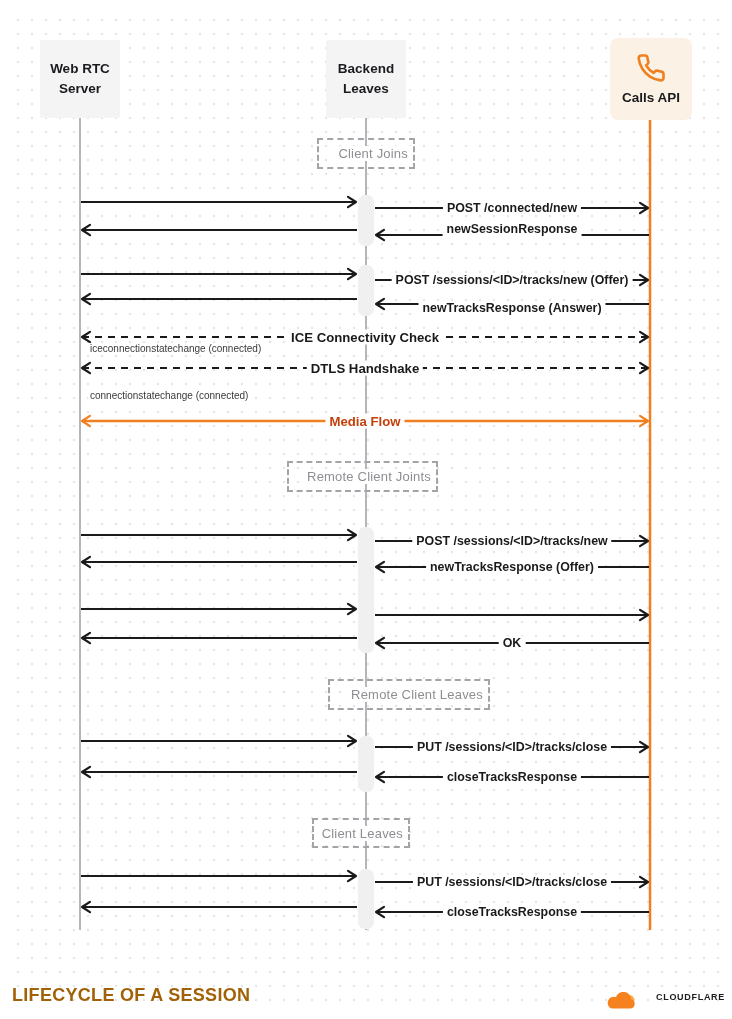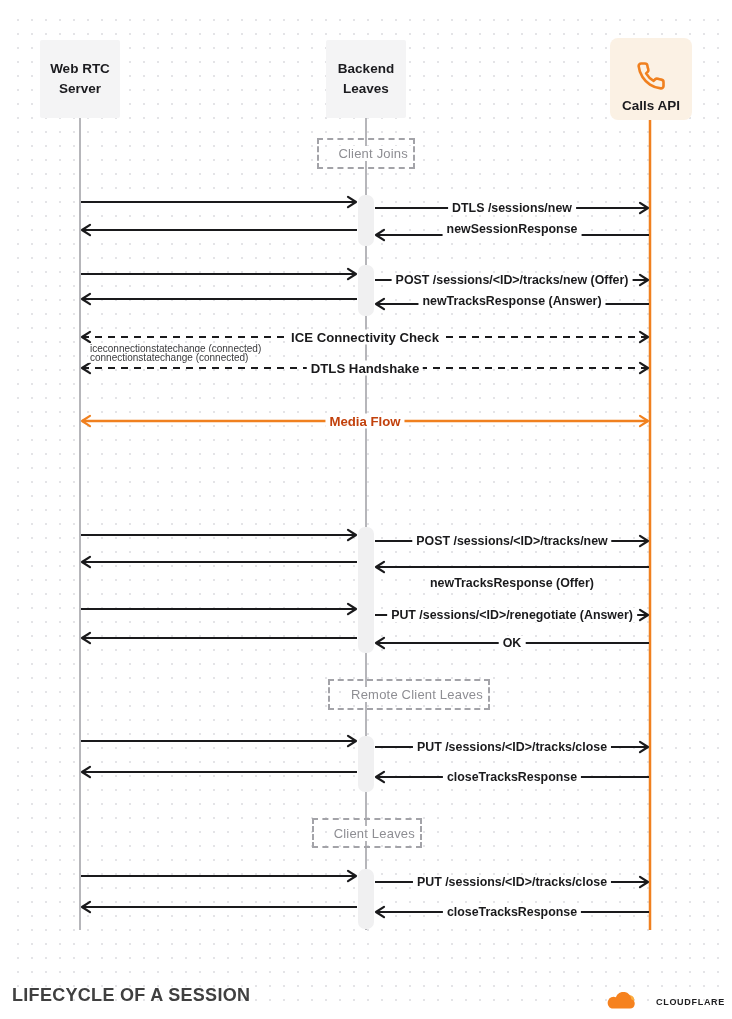--- a/index.html
+++ b/index.html
@@ -17,21 +17,21 @@
   .actor{
     position:absolute;z-index:3;display:flex;flex-direction:column;align-items:center;
     justify-content:center;font-weight:bold;font-size:13.5px;color:#1b1b1f;
     text-align:center;line-height:1.5;
   }
   .actor.plain{width:80px;height:78px;background:#f4f4f5;border-radius:2px;top:40px}
   #actor-agent{left:40px}
   #actor-backend{left:326px}
   .actor.calls{
     left:610px;top:38px;width:82px;height:82px;background:#fbf1e4;border-radius:8px;
-    justify-content:flex-start;padding-top:23px;box-sizing:border-box;
+    justify-content:flex-start;padding-top:15px;box-sizing:border-box;
   }
   .phone-wrap{width:30px;height:30px;margin-bottom:5px}
   .group-box{
     position:absolute;border:2px dashed #a3a3a8;box-sizing:border-box;
     display:flex;align-items:center;justify-content:flex-end;
   }
   .group-box span{
     background:#ffffff;color:#8e8e93;font-size:13px;letter-spacing:.2px;
     padding:0 5px;white-space:nowrap;
   }
@@ -40,24 +40,24 @@
     font-weight:bold;font-size:12.4px;color:#1a1a1c;white-space:nowrap;padding:0 4px;
   }
   .msg-label.big{font-size:13.2px}
   .msg-label.orange{color:#c2410c}
   .note{
     position:absolute;font-size:10px;color:#3a3a3c;white-space:nowrap;
     background:rgba(255,255,255,.85);padding:0 2px;
   }
   .footer-title{
     position:absolute;z-index:3;left:12px;top:985px;font-weight:bold;font-size:18px;
-    letter-spacing:.3px;color:#404040;
+    letter-spacing:.3px;color:#a16207;
   }
   .logo{
-    position:absolute;z-index:3;right:7px;top:992px;display:flex;align-items:center;gap:20px;
+    position:absolute;z-index:3;right:7px;top:992px;display:flex;gap:20px;
   }
   .logo .brand{font-weight:bold;font-size:9px;letter-spacing:.7px;color:#1d1d1f}
 </style>
 </head>
 <body>
 
 <div class="dots"></div>
 
 <svg id="diagram" width="732" height="1019">
     <line x1="80" y1="118" x2="80" y2="930" stroke="#b6b6ba" stroke-width="2"></line>
@@ -121,44 +121,46 @@
     <path d="M348 870.8 L356 876 L348 881.2" fill="none" stroke="#1a1a1c" stroke-width="2.2" stroke-linecap="round" stroke-linejoin="round"></path>
     <line x1="375" y1="882" x2="648" y2="882" stroke="#1a1a1c" stroke-width="2.2" stroke-linecap="butt"></line>
     <path d="M640 876.8 L648 882 L640 887.2" fill="none" stroke="#1a1a1c" stroke-width="2.2" stroke-linecap="round" stroke-linejoin="round"></path>
     <line x1="649" y1="912" x2="376" y2="912" stroke="#1a1a1c" stroke-width="2.2" stroke-linecap="butt"></line>
     <path d="M384 906.8 L376 912 L384 917.2" fill="none" stroke="#1a1a1c" stroke-width="2.2" stroke-linecap="round" stroke-linejoin="round"></path>
     <line x1="357" y1="907" x2="82" y2="907" stroke="#1a1a1c" stroke-width="2.2" stroke-linecap="butt"></line>
     <path d="M90 901.8 L82 907 L90 912.2" fill="none" stroke="#1a1a1c" stroke-width="2.2" stroke-linecap="round" stroke-linejoin="round"></path>
   </svg>
 
 <div id="overlay">
-    <div class="msg-label" style="left: 512px; top: 208px;">DTLS /sessions/new</div>
+    <div class="msg-label" style="left: 512px; top: 208px;">POST /connected/new</div>
     <div class="msg-label" style="left: 512px; top: 229px;">newSessionResponse</div>
     <div class="msg-label" style="left: 512px; top: 280px;">POST /sessions/&lt;ID&gt;/tracks/new (Offer)</div>
-    <div class="msg-label" style="left: 512px; top: 301px;">newTracksResponse (Answer)</div>
+    <div class="msg-label" style="left: 512px; top: 308px;">newTracksResponse (Answer)</div>
     <div class="msg-label big" style="left: 365px; top: 337px;">ICE Connectivity Check</div>
     <div class="note" style="left: 88px; top: 343px;">iceconnectionstatechange (connected)</div>
     <div class="msg-label big" style="left: 365px; top: 368px;">DTLS Handshake</div>
-    <div class="note" style="left: 88px; top: 352px;">connectionstatechange (connected)</div>
+    <div class="note" style="left: 88px; top: 390px;">connectionstatechange (connected)</div>
     <div class="msg-label big orange" style="left: 365px; top: 421px;">Media Flow</div>
     <div class="msg-label" style="left: 512px; top: 541px;">POST /sessions/&lt;ID&gt;/tracks/new</div>
-    <div class="msg-label" style="left: 512px; top: 567px; margin-top: 16px;">newTracksResponse (Offer)</div>
-    <div class="msg-label" style="left: 512px; top: 615px;">PUT /sessions/&lt;ID&gt;/renegotiate (Answer)</div>
+    <div class="msg-label" style="left: 512px; top: 567px;">newTracksResponse (Offer)</div>
     <div class="msg-label" style="left: 512px; top: 643px;">OK</div>
     <div class="msg-label" style="left: 512px; top: 747px;">PUT /sessions/&lt;ID&gt;/tracks/close</div>
     <div class="msg-label" style="left: 512px; top: 777px;">closeTracksResponse</div>
     <div class="msg-label" style="left: 512px; top: 882px;">PUT /sessions/&lt;ID&gt;/tracks/close</div>
     <div class="msg-label" style="left: 512px; top: 912px;">closeTracksResponse</div>
     <div class="group-box" style="left: 317px; top: 138px; width: 98px; height: 31px;">
       <span>Client Joins</span>
     </div>
+    <div class="group-box" style="left: 287px; top: 461px; width: 151px; height: 31px;">
+      <span>Remote Client Joints</span>
+    </div>
     <div class="group-box" style="left: 288px; top: 679px; width: 162px; height: 31px; margin-left: 40px;">
       <span>Remote Client Leaves</span>
     </div>
-    <div class="group-box" style="left: 312px; top: 818px; width: 110px; height: 30px;">
+    <div class="group-box" style="left: 312px; top: 818px; width: 98px; height: 30px;">
       <span>Client Leaves</span>
     </div>
   </div>
 
 <div class="actor plain" id="actor-agent">
   <span>Web RTC</span>
   <span>Server</span>
 </div>
 
 <div class="actor plain" id="actor-backend">

